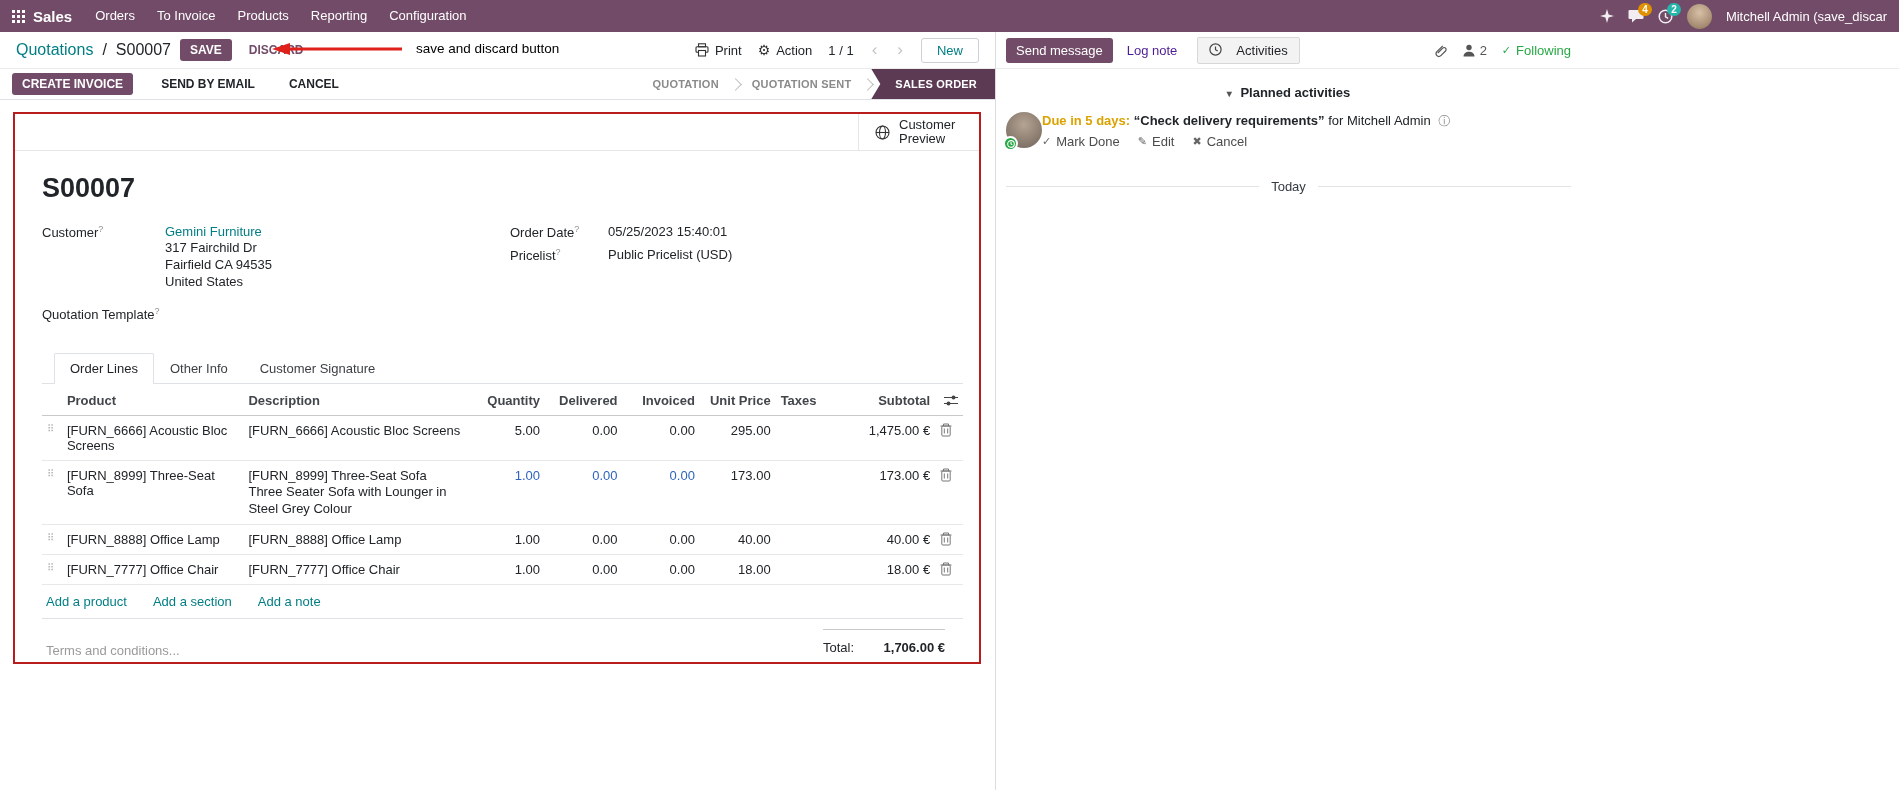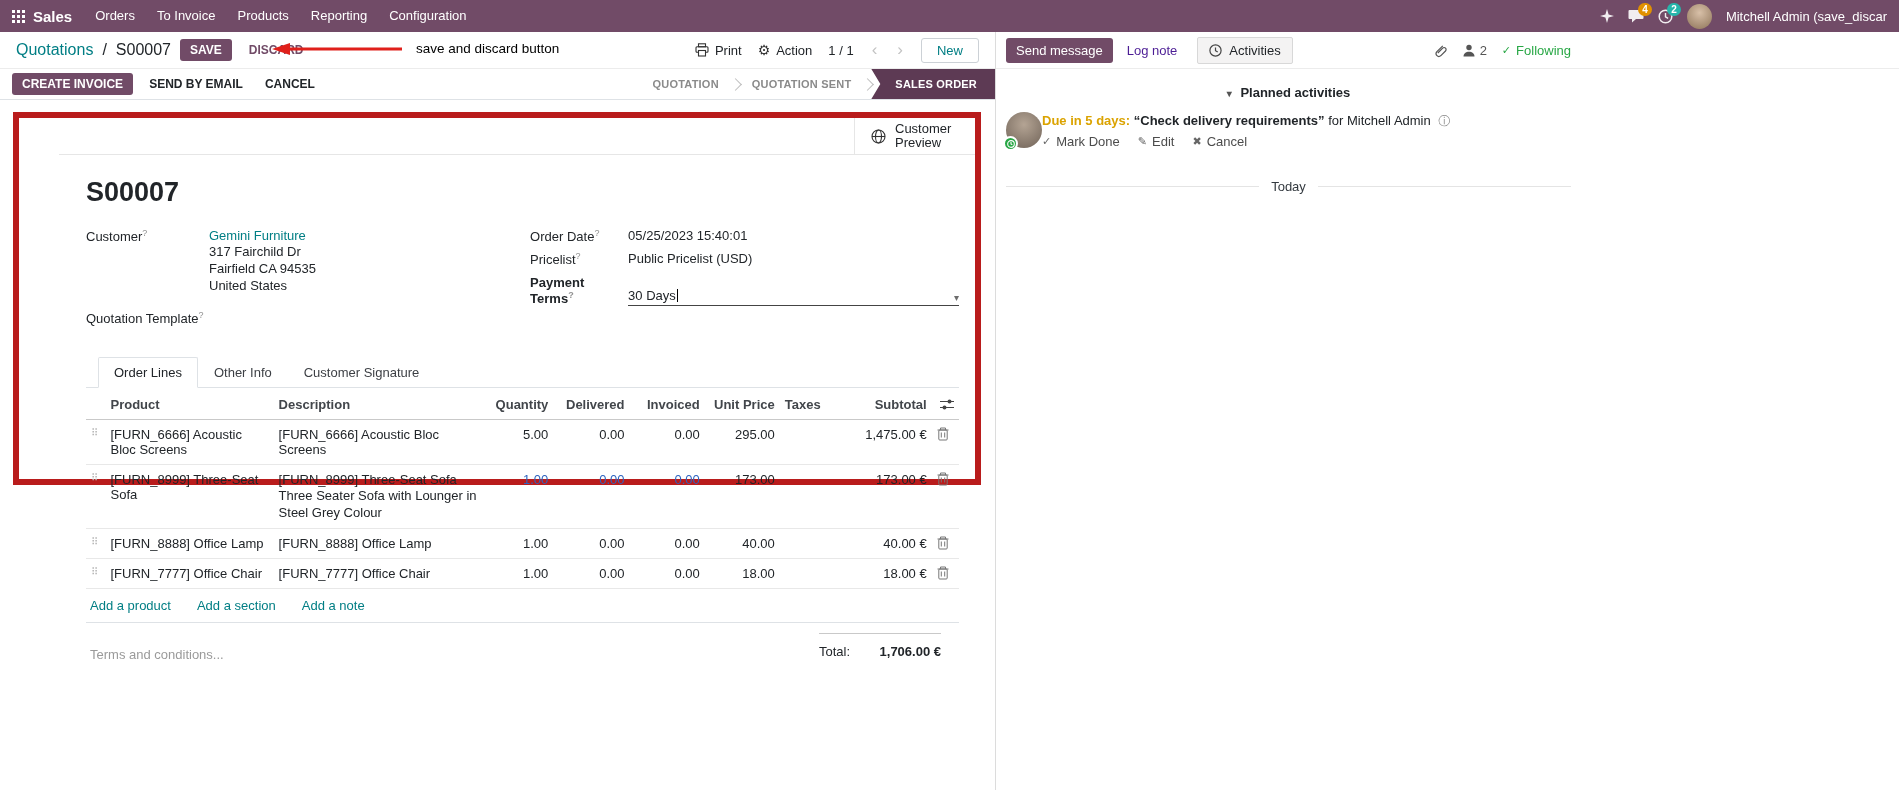--- a/index.html
+++ b/index.html
@@ -36,31 +36,31 @@
   .annotation-text { color:#000; font-size:13.5px; }
   .cp-right { margin-left:auto; display:flex; align-items:center; gap:16px; }
   .cp-tool { display:flex; align-items:center; gap:6px; cursor:pointer; color:#212529; }
   .gear-glyph { font-size:14px; color:#333; }
   .pager { color:#212529; }
   .pager-arrow { color:#c3c3c3; font-size:17px; cursor:default; padding:0 2px; }
   .btn-new { background:#fff; border:1px solid #ccd1d6; color:var(--accent,#017E84); font-size:13px; padding:4px 15px; border-radius:3px; cursor:pointer; }
 
   
   .sb { height:31px; display:flex; align-items:stretch; border-bottom:1px solid #dee2e6; }
-  .sb-left { display:flex; align-items:center; gap:10px; padding-left:12px; }
+  .sb-left { display:flex; align-items:center; gap:22px; padding-left:12px; }
   .btn-create { background:var(--primary,#714B67); color:#fff; font-size:12px; font-weight:700; padding:4px 10px; }
   .btn-flat { background:transparent; color:#212529; font-size:12px; font-weight:700; padding:4px 6px; }
   .pipeline { margin-left:auto; display:flex; align-items:stretch; }
   .stage { display:flex; align-items:center; padding:0 15px; color:#8a8a8a; font-size:11px; font-weight:700; letter-spacing:.2px; }
   .stage-sep { align-self:center; width:9px; height:9px; border-top:1px solid #bdbdbd; border-right:1px solid #bdbdbd; transform:rotate(45deg); margin:0 -3px; }
   .stage.active { background:var(--stage_active,#5d3a54); color:#fff; clip-path:polygon(0 0,100% 0,100% 100%,0 100%,9px 50%); padding:0 18px 0 24px; margin-left:2px; }
 
   
   .sheet-wrap { flex:1; padding:12px 14px 0 13px; }
-  .sheet { border:6px solid #b91c1c; background:#fff; height:373px;padding-left:40px; }
+  .sheet { border:2px solid #b91c1c; background:#fff; height:552px; }
   .sheet-top { height:37px; border-bottom:1px solid #e6e6e6; display:flex; justify-content:flex-end; }
   .preview-btn { border-left:1px solid #e6e6e6; display:flex; align-items:center; gap:9px; padding:0 16px; cursor:pointer; }
   .preview-label { width:64px; line-height:14px; font-size:13px; }
   .sheet-body { padding:14px 16px 0 27px; }
   .doc-title { font-size:27px; font-weight:700; color:#212529; margin:8px 0 20px; }
   .fields { display:flex; }
   .col-left { width:468px; }
   .col-right { width:452px; }
   .frow { display:flex; margin-bottom:7px; }
   .flabel { width:123px; flex:none; color:#212529; }
@@ -94,21 +94,21 @@
   .terms { color:#9a9a9a; padding-top:20px; cursor:text; }
   .totals { width:122px; border-top:1px solid #c9c9c9; margin-top:6px; padding-top:10px; display:flex; justify-content:space-between; align-items:baseline; }
   .total-label { color:#212529; }
   .total-value { font-weight:700; font-size:13px;margin-left:28px; }
 
   
   .ch-head { height:37px; border-bottom:1px solid #ececec; display:flex; align-items:center; }
   .ch-head-inner { width:585px; display:flex; align-items:center; padding:0 10px; }
   .btn-send { background:var(--primary,#714B67); color:#fff; font-size:13px; padding:5px 10px; }
   .btn-lognote { background:transparent; color:#4c1d95; font-size:13px; padding:5px 10px; margin-left:4px; }
-  .activities-tab { margin-left:10px; display:flex; align-items:center; gap:7px; border:1px solid #d8d8d8; background:#f4f3f3; padding:5px 11px; border-radius:2px; cursor:pointer; }
+  .activities-tab { margin-left:10px; display:flex; align-items:flex-start; gap:14px; border:1px solid #d8d8d8; background:#f4f3f3; padding:5px 11px; border-radius:2px; cursor:pointer; }
   .ch-head-icons { margin-left:auto; display:flex; align-items:center; gap:15px; }
   .followers { display:flex; align-items:center; gap:4px; color:#555; cursor:pointer; }
   .following { display:flex; align-items:center; gap:5px; color:var(--following,#28a745); cursor:pointer; }
   .ch-body { width:585px; padding:0 10px; }
   .planned-head { text-align:center; padding:16px 0 10px; font-weight:700; cursor:pointer; }
   .planned-caret { color:#555; font-size:10px; margin-right:5px; }
   .activity { display:flex; padding:2px 0 6px; }
   .avatar { width:36px; height:36px; border-radius:50%; flex:none; position:relative; }
   .avatar.person { background:radial-gradient(circle at 50% 35%, #b4a494, #6f6257); }
   .avatar.bot { background:#ebe9e7; display:flex; align-items:center; justify-content:center; }
@@ -271,27 +271,20 @@
             </div>
 
             <div class="col-right">
               <div class="frow">
                 <span class="flabel-r"><span>Order Date</span><sup class="help">?</sup></span>
                 <span>05/25/2023 15:40:01</span>
               </div>
               <div class="frow">
                 <span class="flabel-r"><span>Pricelist</span><sup class="help">?</sup></span>
                 <span>Public Pricelist (USD)</span>
-              </div>
-              <div class="frow">
-                <span class="flabel-r bold"><span>Payment Terms</span><sup class="help">?</sup></span>
-                <span class="pt-field">
-                  <span><span>30 Days</span><span class="text-cursor"></span></span>
-                  <span class="caret">▾</span>
-                </span>
               </div>
             </div>
           </div>
 
           <div class="tabs">
             <span class="tab active">Order Lines</span>
             <span class="tab">Other Info</span>
             <span class="tab">Customer Signature</span>
           </div>
 

